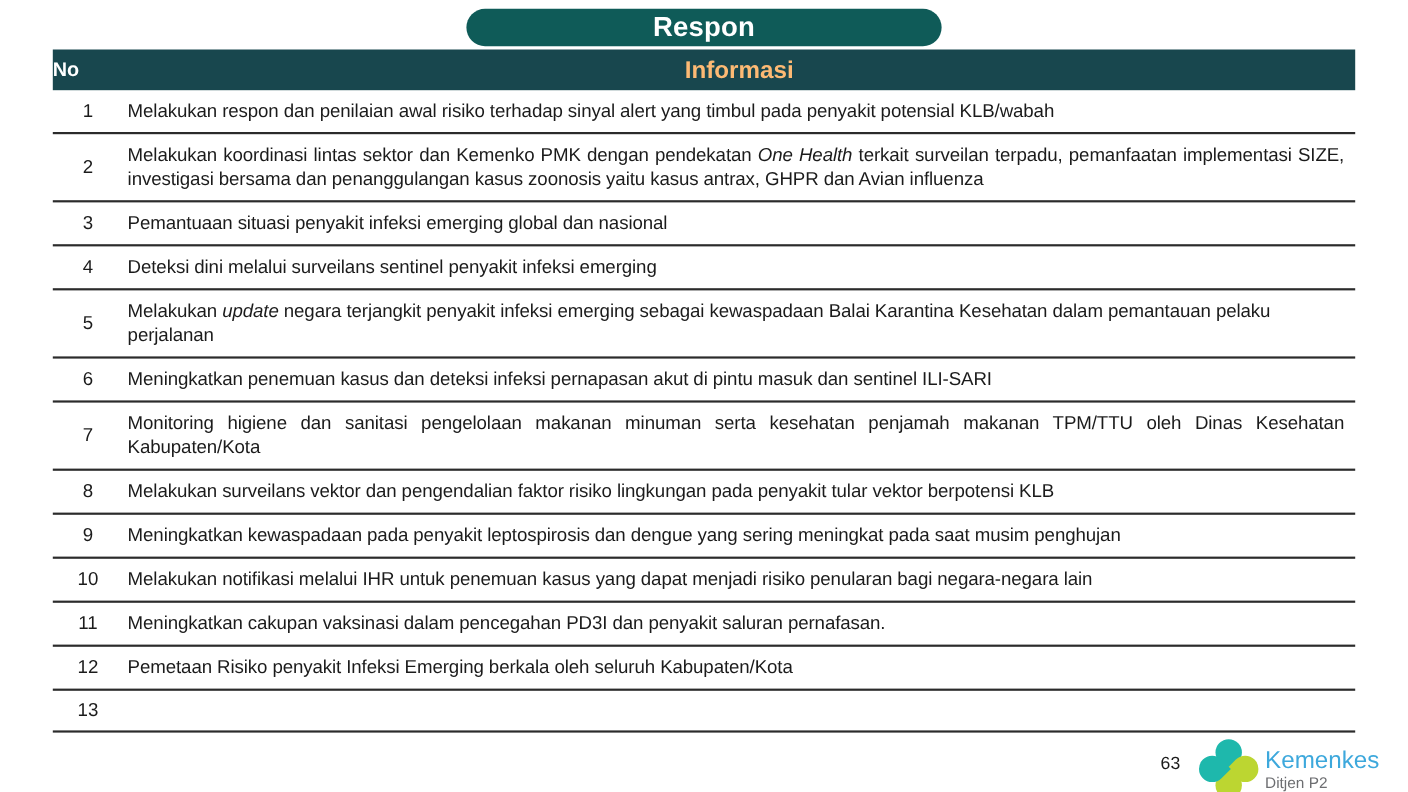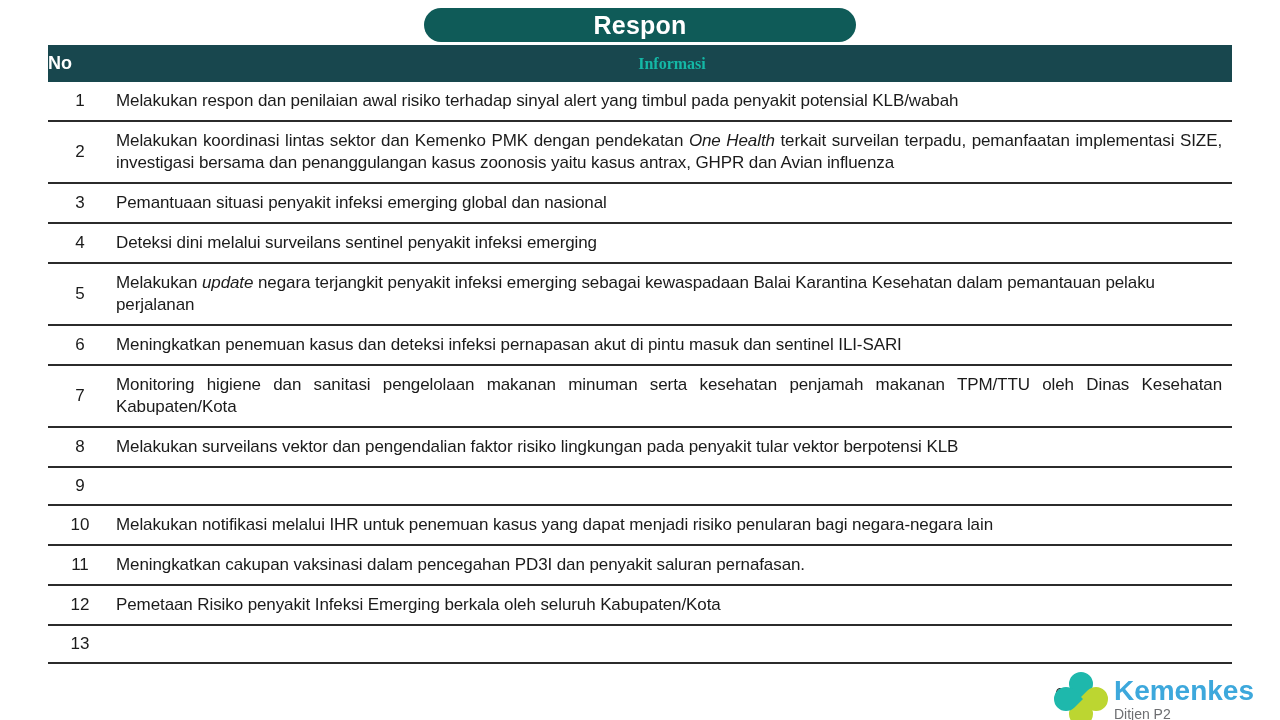--- a/index.html
+++ b/index.html
@@ -20,21 +20,21 @@
   }
 
   .table { margin: 0 48px; width: 1184px; }
 
   .thead {
     display: grid; grid-template-columns: 64px 1fr;
     background: var(--teal-header, #18474E);
     height: 37px; align-items: center;
   }
   .th-no { color: #fff; font-weight: bold; font-size: 18px; }
-  .th-info { color: #14b8a6; font-weight: bold; font-size: 16px; text-align: center; font-family: Liberation Serif, serif; }
+  .th-info { color: #fdba74; font-weight: bold; font-size: 22px; text-align: center; }
 
   .tr {
     display: grid; grid-template-columns: 64px 1fr;
     align-items: center;
     border-bottom: 2px solid #2b2b2b;
     min-height: 38px;
   }
   .td-no { text-align: center; font-size: 17px; }
   .td-text {
     font-size: 17px; line-height: 22px;
@@ -52,21 +52,21 @@
   .logo {
     position: absolute; right: 26px; bottom: 2px;
     display: flex; align-items: center; gap: 6px;
   }
   .clover { position: relative; width: 54px; height: 54px; }
   .petal { position: absolute; width: 24px; height: 24px; border-radius: 0 50% 50% 50%; }
   .petal-n { left: 15px; top: 0;  transform: rotate(225deg); background: var(--leaf-teal, #1EB8AC); }
   .petal-e { left: 30px; top: 15px; transform: rotate(315deg); background: var(--leaf-lime, #BCD631); }
   .petal-s { left: 15px; top: 30px; transform: rotate(45deg);  background: var(--leaf-lime, #BCD631); }
   .petal-w { left: 0;  top: 15px; transform: rotate(135deg); background: var(--leaf-teal, #1EB8AC); }
-  .logo-text .brand { color: var(--brand-blue, #3DA8DC); font-size: 28px; font-weight: bold; line-height: 1.05; }
+  .logo-text .brand { color: var(--brand-blue, #3DA8DC); font-size: 22px; font-weight: normal; line-height: 1.05; }
   .logo-text .sub   { color: var(--brand-gray, #6D6E71); font-size: 14px; font-weight: normal; }
 </style>
 </head>
 <body>
 
 <div class="slide">
 
   <div class="title-pill">
     <span>Respon</span>
   </div>
@@ -112,20 +112,21 @@
       <div class="td-text justify"><span>Monitoring higiene dan sanitasi pengelolaan makanan minuman serta kesehatan penjamah makanan TPM/TTU oleh Dinas Kesehatan Kabupaten/Kota</span></div>
     </div>
 
     <div class="tr">
       <div class="td-no">8</div>
       <div class="td-text"><span>Melakukan surveilans vektor dan pengendalian faktor risiko lingkungan pada penyakit tular vektor berpotensi KLB</span></div>
     </div>
 
     <div class="tr">
       <div class="td-no">9</div>
+      <div class="td-text"><span>Meningkatkan kewaspadaan pada penyakit leptospirosis dan dengue yang sering meningkat pada saat musim penghujan</span></div>
     </div>
 
     <div class="tr">
       <div class="td-no">10</div>
       <div class="td-text"><span>Melakukan notifikasi melalui IHR untuk penemuan kasus yang dapat menjadi risiko penularan bagi negara-negara lain</span></div>
     </div>
 
     <div class="tr">
       <div class="td-no">11</div>
       <div class="td-text"><span>Meningkatkan cakupan vaksinasi dalam pencegahan PD3I dan penyakit saluran pernafasan.</span></div>

